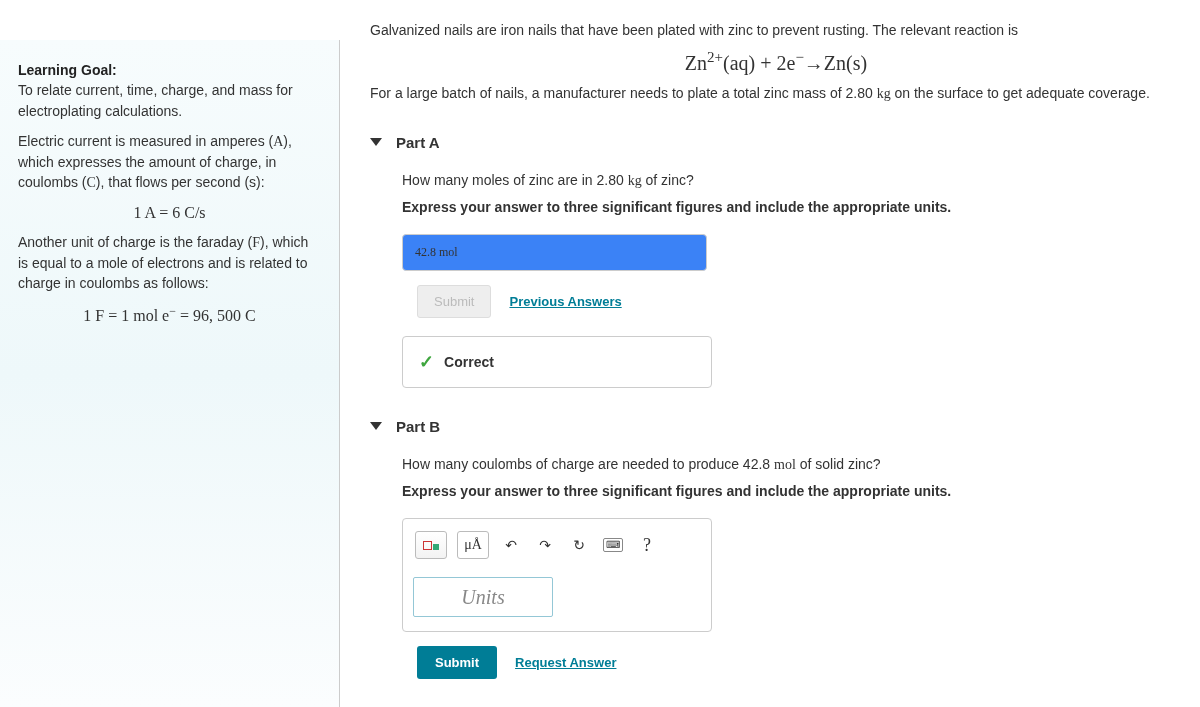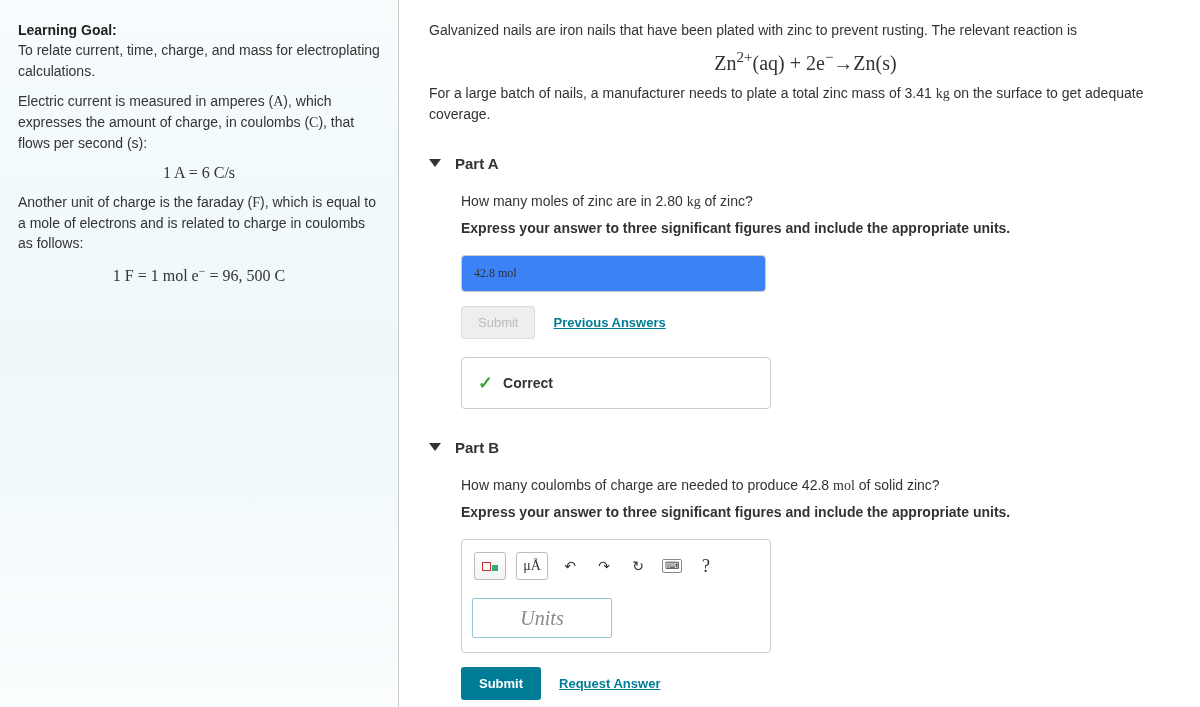--- a/index.html
+++ b/index.html
@@ -1,31 +1,31 @@
 <!DOCTYPE html>
 <html><head>
 <meta charset="utf-8">
 <style>
   * { box-sizing: border-box; margin: 0; padding: 0; }
   body { font-family: Arial, Helvetica, sans-serif; font-size: 14px; color: #333; width: 1200px; height: 707px; display: flex; }
-  .left-panel { width: 399px; padding: 20px 18px; border-right: 1px solid #ccc; background: linear-gradient(180deg, #f7fcfd 0%, #eef8fa 50%, #fbfdfe 100%); }
+  .left-panel { width: 340px; padding: 20px 18px; border-right: 1px solid #ccc; background: linear-gradient(180deg, #f7fcfd 0%, #eef8fa 50%, #fbfdfe 100%); margin-top: 40px; }
   .left-panel .goal-label { font-weight: bold; color: #222; }
   .left-panel p { line-height: 1.45; margin-bottom: 10px; color: #333; }
   .eq { text-align: center; font-family: 'Times New Roman', serif; font-size: 16px; margin: 6px 0 10px; }
   .right-panel { flex: 1; padding: 20px 18px 20px 30px; }
   .intro { line-height: 1.5; }
   .chem-eq { text-align: center; font-family: 'Times New Roman', serif; font-size: 20px; margin: 8px 0; }
   .part-header { display: flex; align-items: center; margin: 30px 0 20px; }
   .caret { width: 0; height: 0; border-left: 6px solid transparent; border-right: 6px solid transparent; border-top: 8px solid #333; margin-right: 14px; cursor: pointer; }
   .part-title { font-weight: bold; font-size: 15px; }
   .part-body { padding-left: 32px; }
   .question { margin-bottom: 8px; line-height: 1.4; }
   .instruction { font-weight: bold; margin-bottom: 16px; line-height: 1.4; }
   .answer-box { border: 1px solid #ccc; border-radius: 4px; padding: 10px 12px; width: 305px; background: #3b82f6; font-family: 'Times New Roman', serif; font-size: 12px; margin-bottom: 14px; }
-  .submit-row { display: flex; align-items: center; gap: 18px; margin-bottom: 18px; }
+  .submit-row { display: flex; align-items: center; gap: 18px; margin-bottom: 18px; margin-left: 15px; }
   .btn-submit-disabled { background: #eee; color: #bbb; border: 1px solid #ddd; padding: 8px 16px; border-radius: 3px; font-size: 13px; cursor: default; }
   .btn-submit { background: #007d96; color: #fff; border: none; padding: 9px 18px; border-radius: 3px; font-size: 13px; font-weight: bold; cursor: pointer; }
   .link { color: #007d96; text-decoration: underline; font-weight: bold; font-size: 13px; cursor: pointer; }
   .feedback { border: 1px solid #ccc; border-radius: 4px; padding: 14px 16px; width: 310px; display: flex; align-items: center; gap: 10px; margin-bottom: 10px; }
   .check { color: #3fa63f; font-weight: bold; font-size: 18px; }
   .correct-text { font-weight: bold; }
   .input-area { border: 1px solid #ccc; border-radius: 4px; width: 310px; padding: 10px 10px 14px; margin-bottom: 14px; background: #fff; }
   .toolbar { display: flex; gap: 10px; align-items: center; margin-bottom: 12px; padding: 2px 2px 6px; }
   .tool-btn { width: 32px; height: 28px; border: 1px solid #bbb; border-radius: 3px; background: #fff; display: flex; align-items: center; justify-content: center; font-size: 14px; cursor: pointer; position: relative; }
   .tool-btn.templates { background: linear-gradient(#fff,#f3f3f3); }
@@ -50,21 +50,21 @@
   <div class="eq"><span class="mathvar">1 A = 6 C/s</span></div>
   <p><span>Another unit of charge is the faraday (</span><span class="mathvar">F</span><span>), which is equal to a mole of electrons and is related to charge in coulombs as follows:</span></p>
   <div class="eq"><span class="mathvar"><span>1 F = 1 mol e</span><sup>−</sup><span> = 96, 500 C</span></span></div>
 </div>
 
 <div class="right-panel">
   <p class="intro">Galvanized nails are iron nails that have been plated with zinc to prevent rusting. The relevant reaction is</p>
   <div class="chem-eq">
     <span class="mathvar"><span>Zn</span><sup>2+</sup><span>(aq) + 2e</span><sup>−</sup><span>→Zn(s)</span></span>
   </div>
-  <p class="intro"><span>For a large batch of nails, a manufacturer needs to plate a total zinc mass of 3.41 </span><span class="mathvar">kg</span><span> on the surface to get adequate coverage.</span></p>
+  <p class="intro"><span>For a large batch of nails, a manufacturer needs to plate a total zinc mass of 2.80 </span><span class="mathvar">kg</span><span> on the surface to get adequate coverage.</span></p>
 
   <div class="part-header">
     <div class="caret"></div>
     <div class="part-title">Part A</div>
   </div>
   <div class="part-body">
     <p class="question"><span>How many moles of zinc are in 2.80 </span><span class="mathvar">kg</span><span> of zinc?</span></p>
     <p class="instruction">Express your answer to three significant figures and include the appropriate units.</p>
     <div class="answer-box"><span>42.8 mol</span></div>
     <div class="submit-row">

